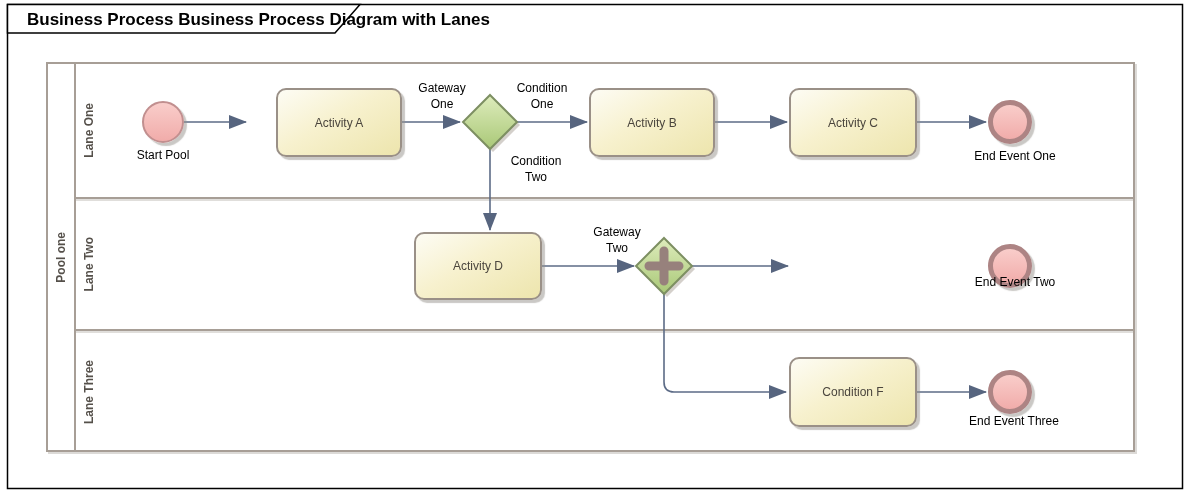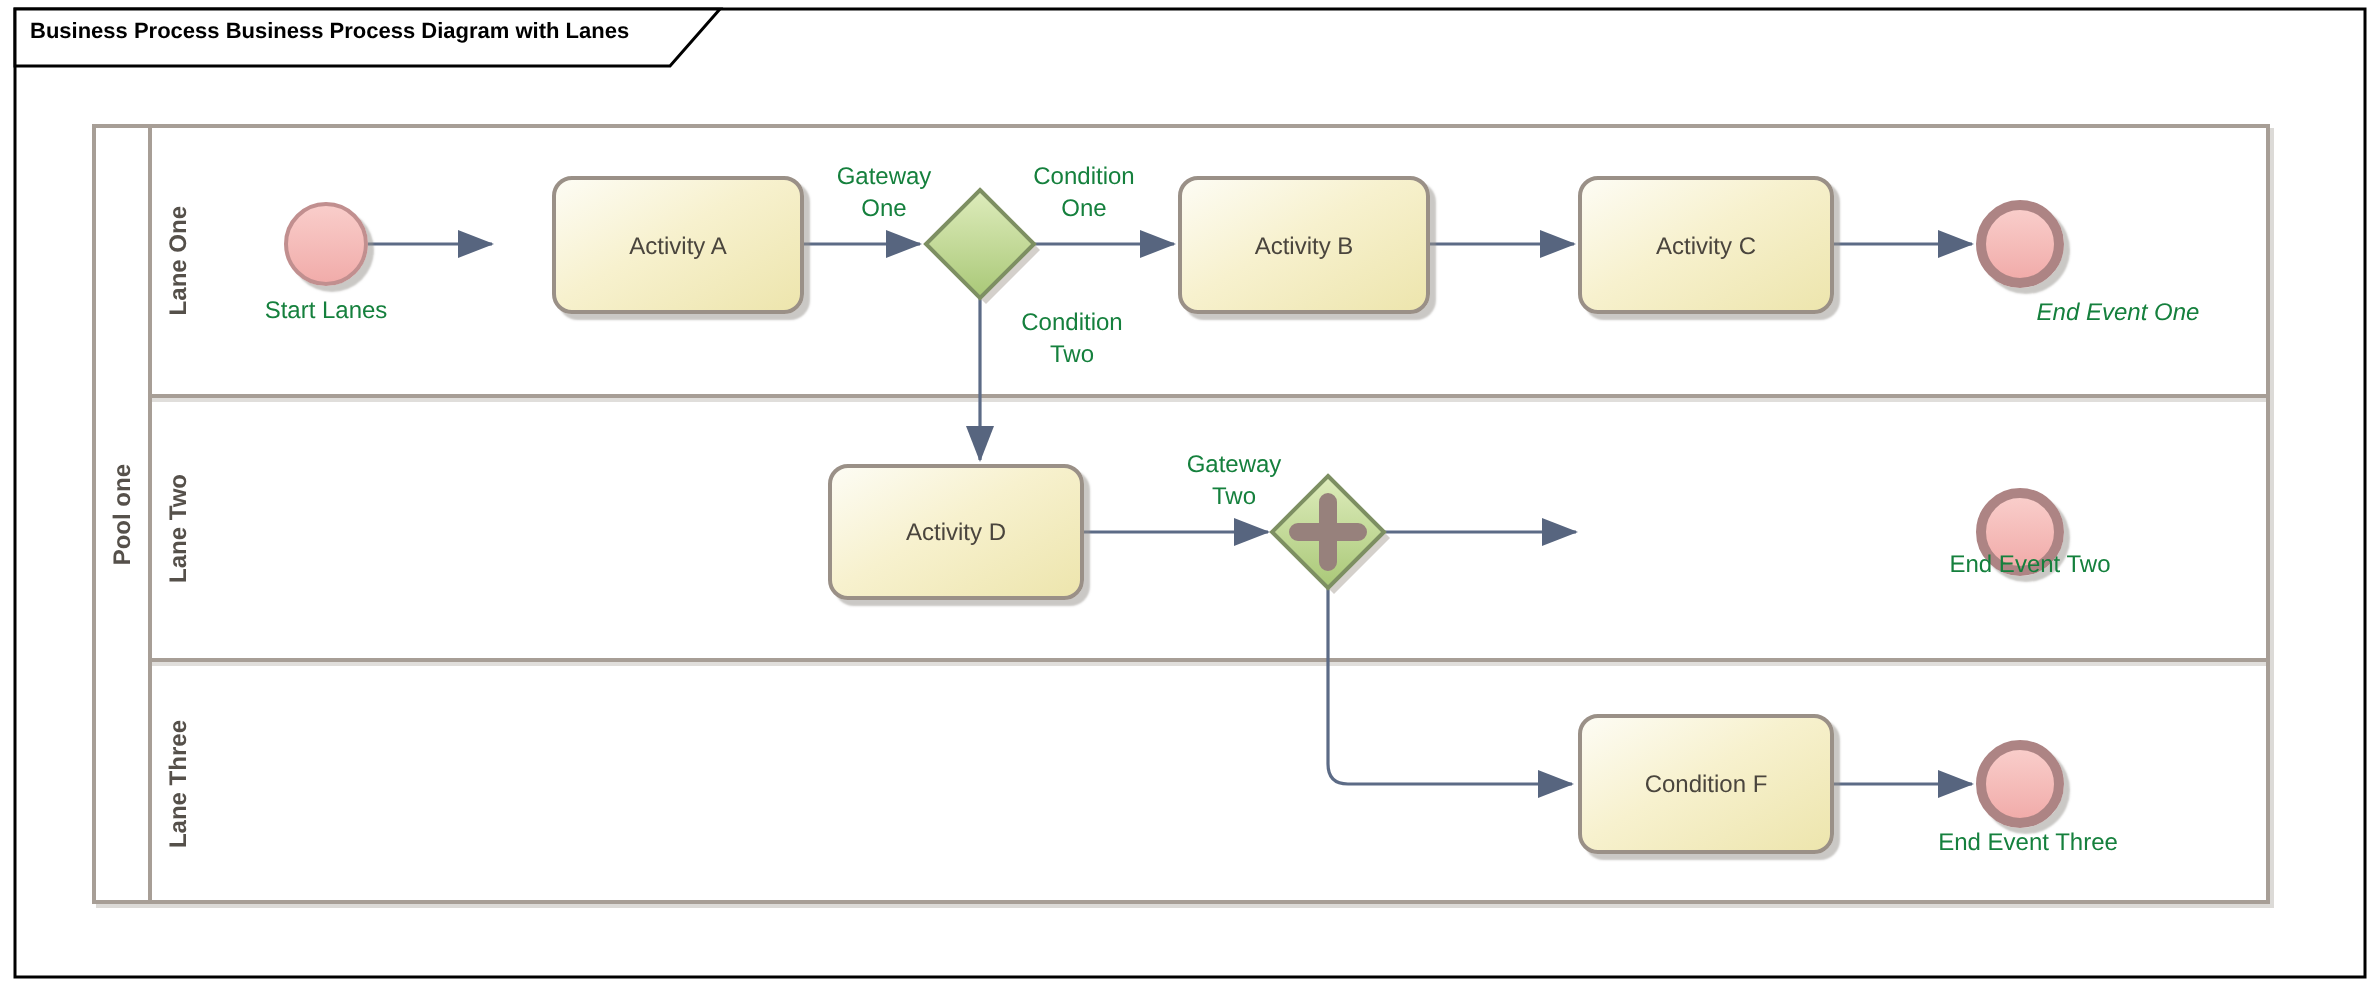--- a/index.html
+++ b/index.html
@@ -3,22 +3,22 @@
 <meta charset="utf-8">
 <style>
   html,body{margin:0;padding:0;background:#fff;}
   .diagram{
     position:relative; width:1187px; height:495px; background:#ffffff;
     font-family:"Liberation Sans", sans-serif; overflow:hidden;
   }
   
   .frame-svg{position:absolute;left:0;top:0;z-index:1;}
   .frame-title{
-    position:absolute; left:15px; top:10px; z-index:6;
-    font-size:11px; font-weight:bold; color:#000; white-space:nowrap;
+    position:absolute; left:27px; top:10px; z-index:6;
+    font-size:17px; font-weight:bold; color:#000; white-space:nowrap;
   }
   
   .pool{
     position:absolute; left:46px; top:62px; width:1089px; height:390px;
     border:2px solid #A79E96; box-sizing:border-box; z-index:2;
     box-shadow:2px 2px 0 rgba(178,172,166,0.45);
     background:#fff;
   }
   .pool-name-cell{
     position:absolute; left:0; top:0; bottom:0; width:28px;
@@ -57,24 +57,24 @@
     background:linear-gradient(180deg,#F9CDCA 0%,#F1ACAA 100%);
     box-shadow:3px 3px 1px rgba(150,145,140,0.5);
   }
   .ev-start{left:142px; top:101px; width:42px; height:42px; border:2px solid #C18F8F;}
   .ev-end1{left:988px; top:100px; width:44px; height:44px; border:5px solid #AD8484;}
   .ev-end2{left:988px; top:244px; width:44px; height:44px; border:5px solid #AD8484;}
   .ev-end3{left:988px; top:370px; width:44px; height:44px; border:5px solid #AD8484;}
   
   .flabel{
     position:absolute; z-index:5; font-size:12px; line-height:16px;
-    color:#15803d; text-align:center;
+    color:#000000; text-align:center;
   }
   .lb-start{left:103px; top:147px; width:120px;}
-  .lb-end1{left:994px; top:148px; width:130px;font-style:italic;}
+  .lb-end1{left:950px; top:148px; width:130px;}
   .lb-end2{left:950px; top:274px; width:130px;}
   .lb-end3{left:945px; top:413px; width:138px;}
   .lb-gw1{left:410px; top:80px; width:64px;}
   .lb-gw2{left:585px; top:224px; width:64px;}
   .lb-c1{left:508px; top:80px; width:68px;}
   .lb-c2{left:490px; top:153px; width:68px;margin-left:12px;}
 </style>
 </head>
 <body>
 
@@ -155,21 +155,21 @@
   </div>
   <div class="activity act-f">
     <span>Condition F</span>
   </div>
 
   <div class="event ev-start"></div>
   <div class="event ev-end1"></div>
   <div class="event ev-end2"></div>
   <div class="event ev-end3"></div>
 
-  <div class="flabel lb-start">Start Lanes</div>
+  <div class="flabel lb-start">Start Pool</div>
   <div class="flabel lb-end1">End Event One</div>
   <div class="flabel lb-end2">End Event Two</div>
   <div class="flabel lb-end3">End Event Three</div>
   <div class="flabel lb-gw1">Gateway One</div>
   <div class="flabel lb-gw2">Gateway Two</div>
   <div class="flabel lb-c1">Condition One</div>
   <div class="flabel lb-c2">Condition Two</div>
 
 </div>
 

